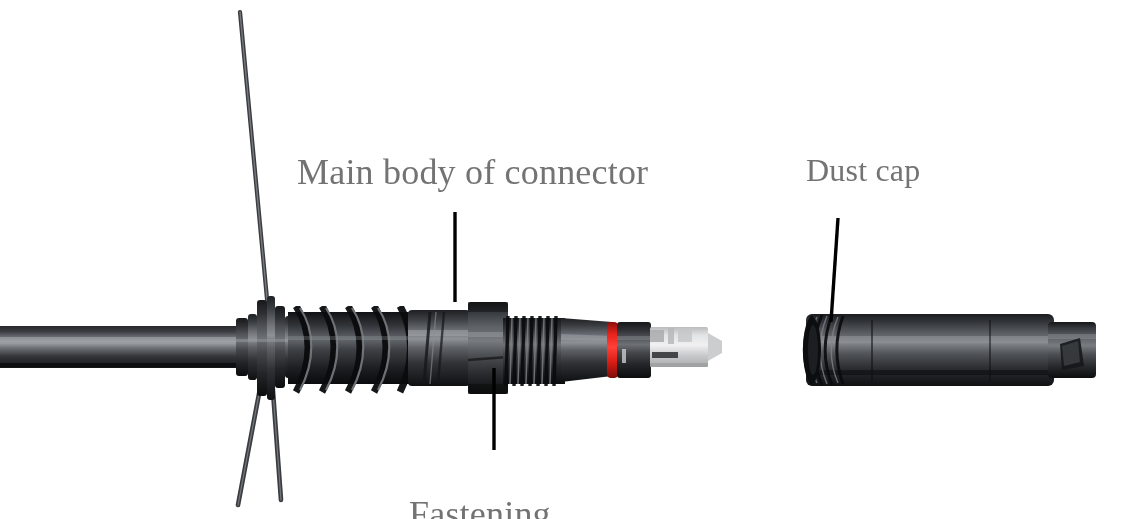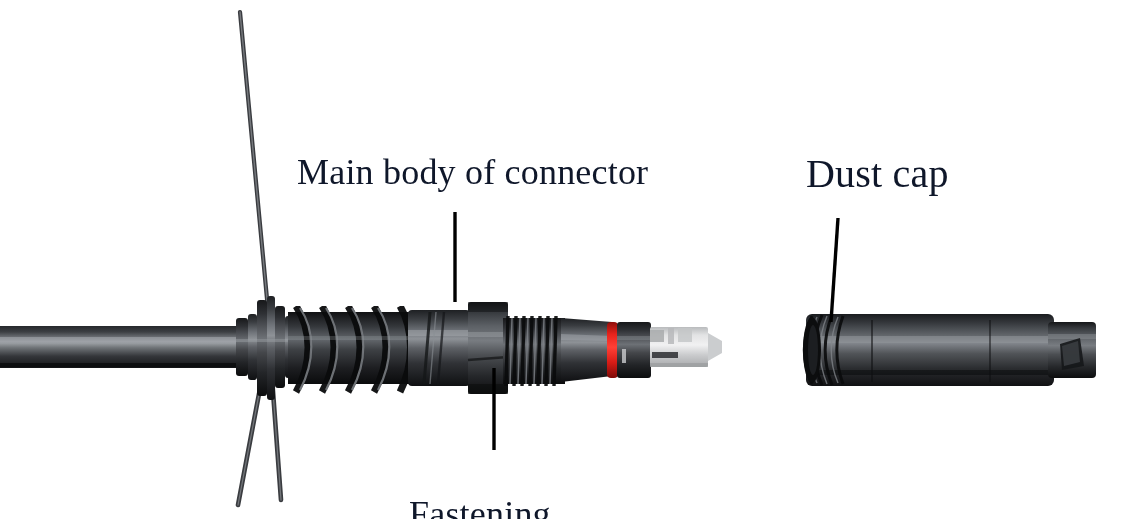--- a/index.html
+++ b/index.html
@@ -22,35 +22,35 @@
     position: absolute;
     left: 0;
     top: 0;
     width: 1128px;
     height: 519px;
     display: block;
   }
   .label {
     position: absolute;
     font-family: "Liberation Serif", "DejaVu Serif", serif;
-    color: #0f172a;
+    color: #737373;
     white-space: nowrap;
     font-weight: 400;
     line-height: 1;
     letter-spacing: 0.2px;
   }
   #label-main-body {
     left: 297px;
     top: 154px;
     font-size: 36px;
   }
   #label-dust-cap {
     left: 806px;
     top: 154px;
-    font-size: 40px;
+    font-size: 32px;
   }
   #label-fastening {
     left: 409px;
     top: 452px;
     font-size: 36px;
     margin-top: 44px;
   }
 </style>
 </head>
 <body>

